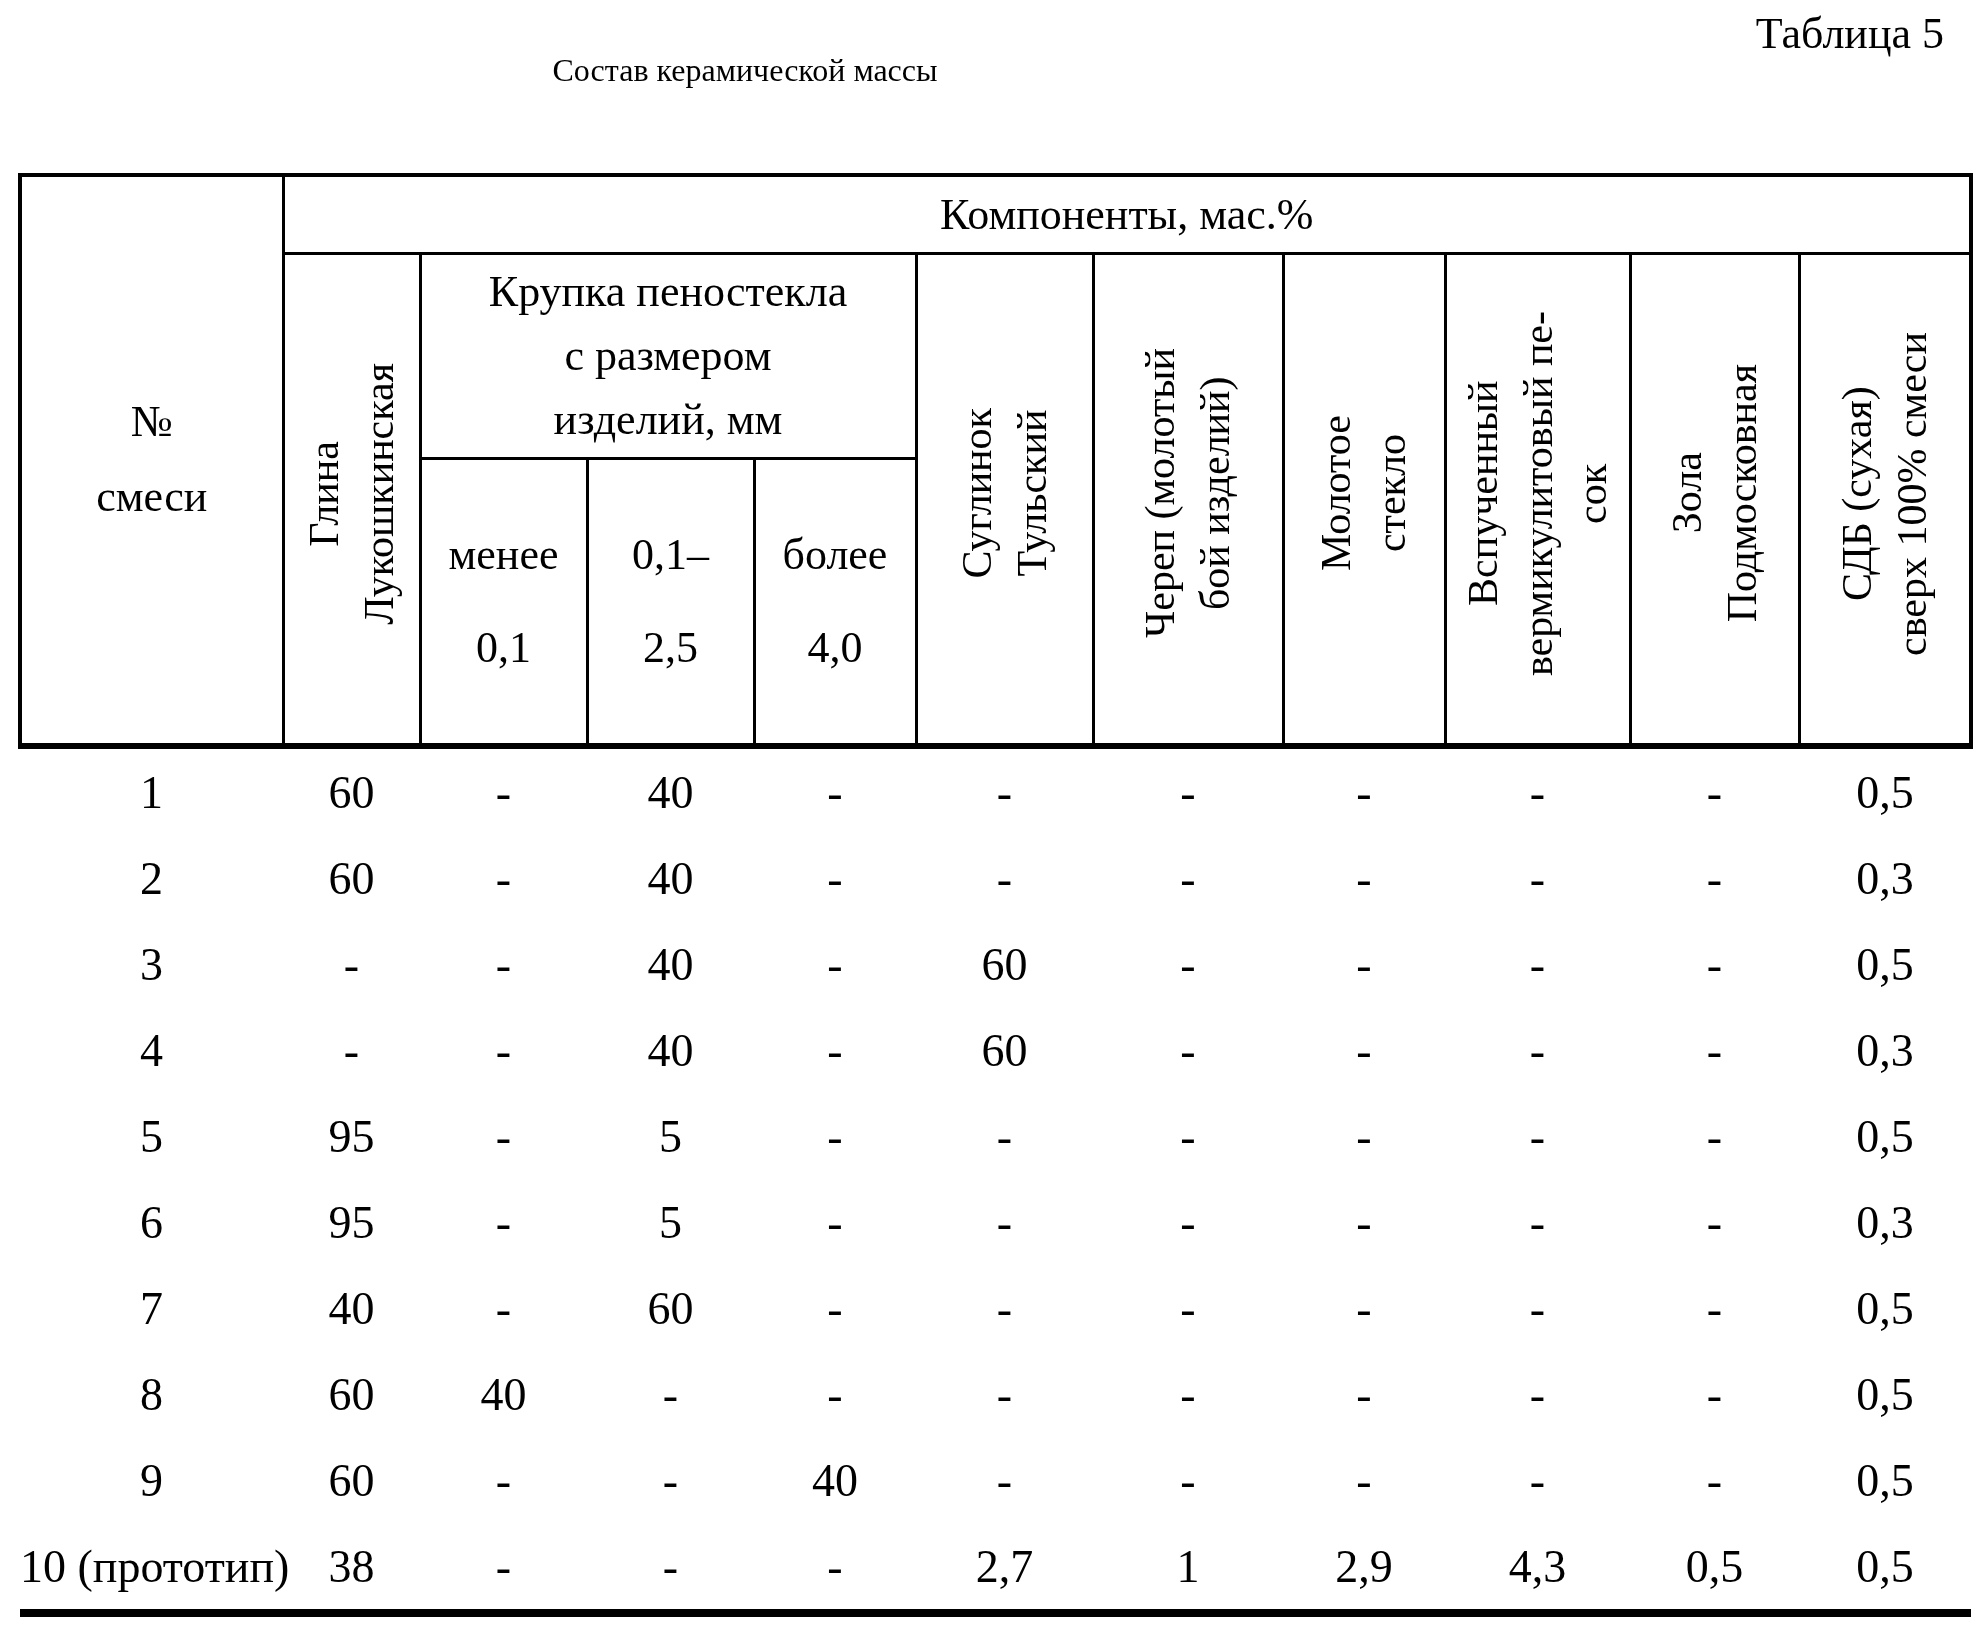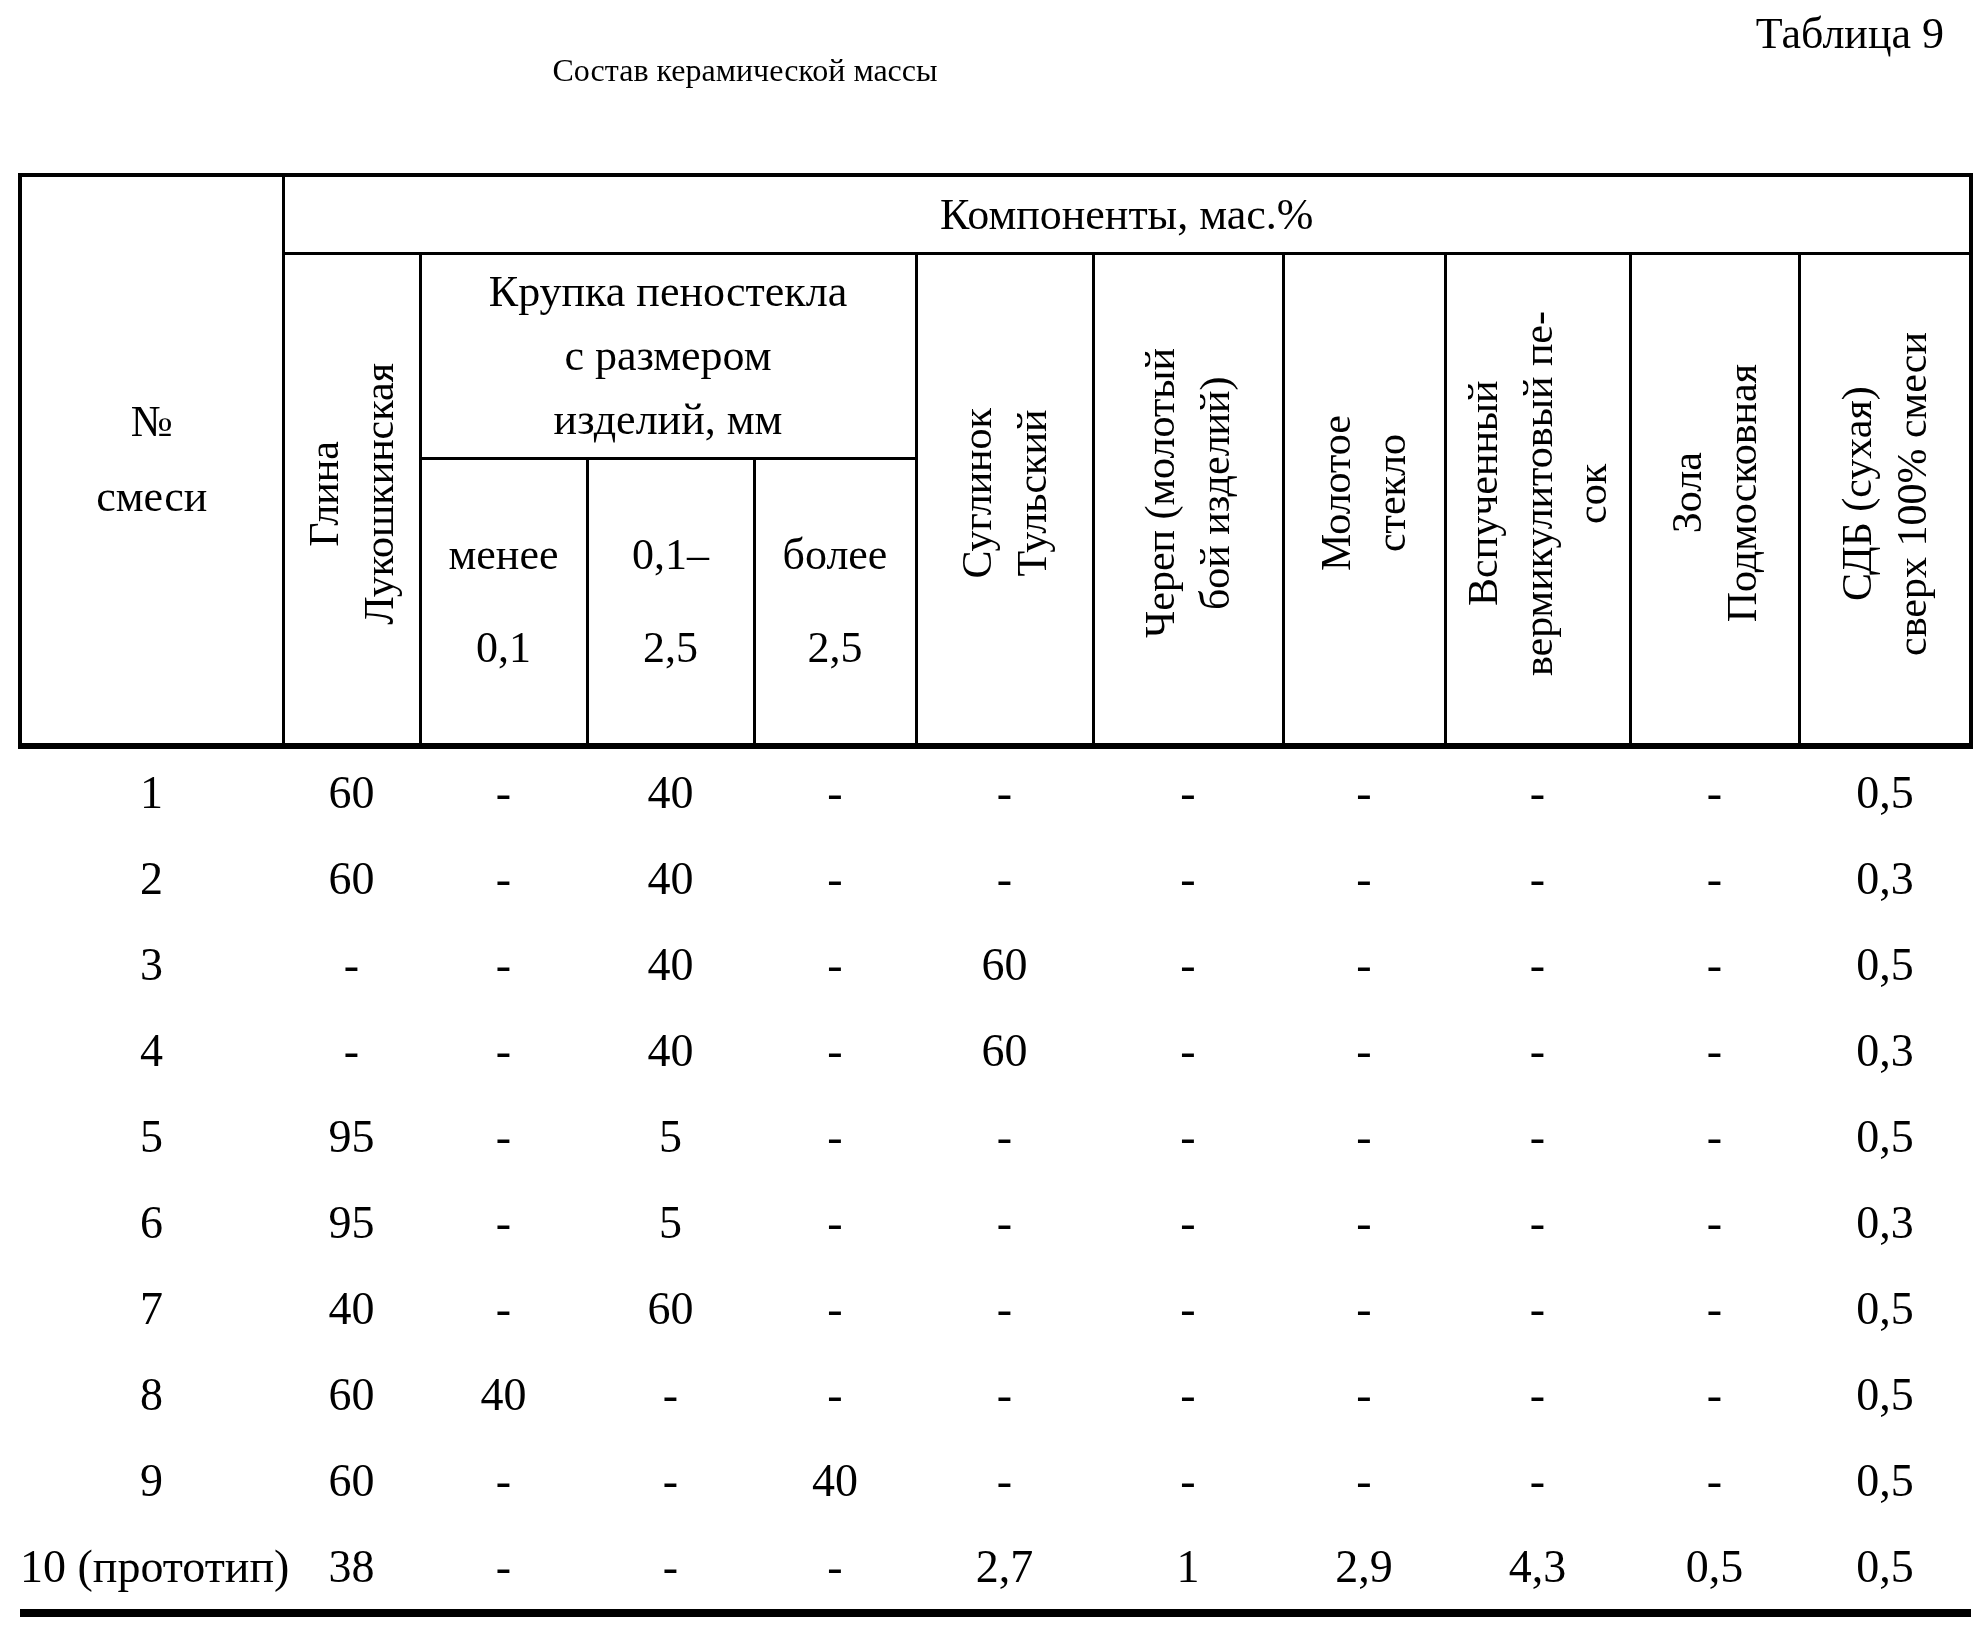--- a/index.html
+++ b/index.html
@@ -52,21 +52,21 @@
     font-size:46px;padding:0;
   }
   table.main tr.last td{border-bottom:8px solid #000;}
   td.proto{text-align:left;padding-left:4px;white-space:nowrap;}
 </style>
 </head>
 <body>
 
 <div class="canvas">
 
-  <div class="tbl-label">Таблица 9</div>
+  <div class="tbl-label">Таблица 5</div>
   <div class="doc-title">Состав керамической массы</div>
 
   <table class="main">
     <colgroup>
       <col style="width:263px">
         <col style="width:137px">
         <col style="width:167px">
       <col style="width:167px">
         <col style="width:162px">
         <col style="width:177px">
@@ -101,21 +101,21 @@
 Подмосковная</div></th>
         <th rowspan="2" class="hb br"><div class="rot">СДБ (сухая)
 сверх 100% смеси</div></th>
       </tr>
       <tr>
         <th class="hb pre size-head">менее
 0,1</th>
         <th class="hb pre size-head">0,1–
 2,5</th>
         <th class="hb pre size-head">более
-2,5</th>
+4,0</th>
       </tr>
     </thead>
     <tbody>
       <tr>
         <td>1</td>
         <td>60</td>
         <td>-</td>
         <td>40</td>
         <td>-</td>
         <td>-</td>

